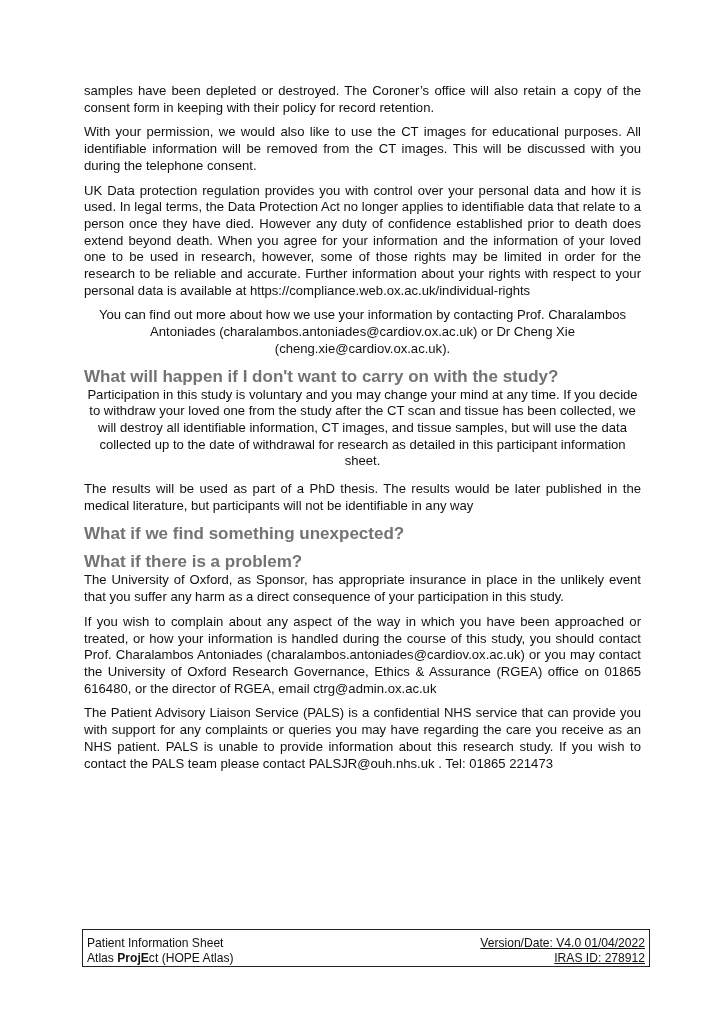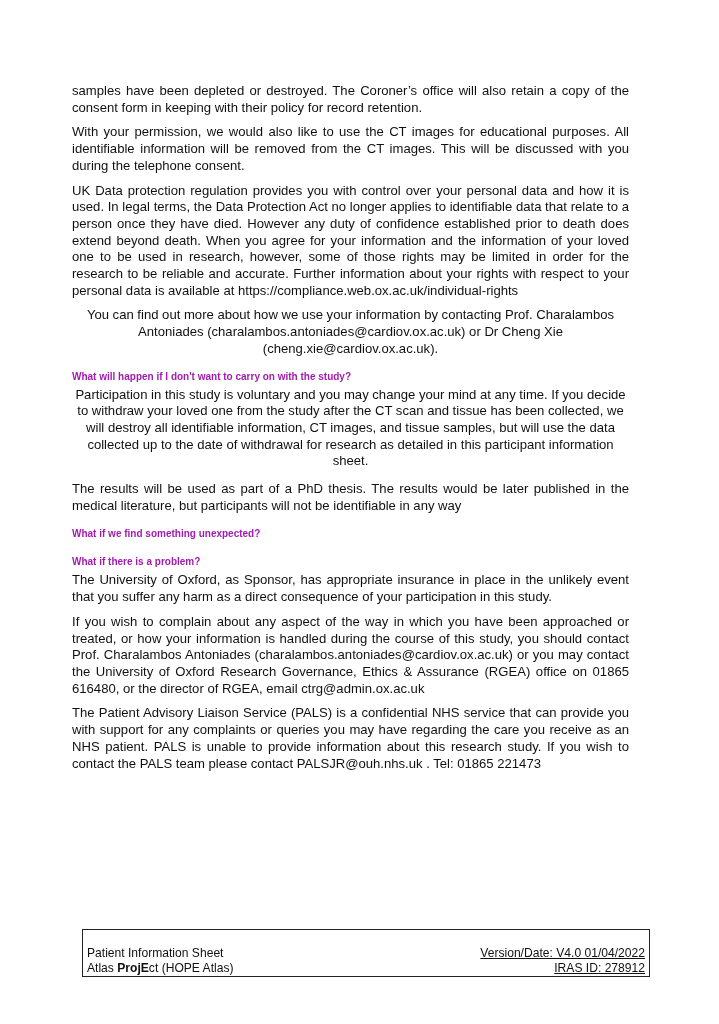--- a/index.html
+++ b/index.html
@@ -1,26 +1,26 @@
 <!DOCTYPE html>
 <html><head>
 <meta charset="utf-8">
 <style>
   html, body { margin: 0; padding: 0; background: #ffffff; }
   body { width: 719px; height: 1024px; position: relative; overflow: hidden;
          font-family: "Liberation Sans", sans-serif; color: #111111; }
-  .page { position: absolute; left: 72px; top: 83px; width: 557px; }
+  .page { position: absolute; left: 84px; top: 83px; width: 557px; }
   .para { font-size: 13.1px; line-height: 16.7px; margin: 0 0 8px 0; text-align: justify; }
   .para.noj { text-align: center; }
   .para.last { margin-bottom: 0; }
-  .heading { font-size: 10px; font-weight: bold; line-height: 17px; margin: 0 0 2px 0; color: #a21caf; }
+  .heading { font-size: 17px; font-weight: bold; line-height: 17px; margin: 0 0 2px 0; color: #737373; }
   .section { margin-bottom: 8px; }
   .spacer-sm { height: 3px; }
   .footer { position: absolute; left: 82px; top: 929px; width: 558px;
-            border: 1px solid #222; padding: 16px 4px 1px 4px;
+            border: 1px solid #222; padding: 6px 4px 1px 4px;
             font-size: 12.1px; line-height: 14.6px; }
   .frow { display: flex; justify-content: space-between; white-space: nowrap; }
   .u { text-decoration: underline; }
   b { font-weight: bold; }
 </style>
 </head>
 <body>
 
 <div class="page">
   <p class="para">samples have been depleted or destroyed. The Coroner’s office will also retain a copy of the consent form in keeping with their policy for record retention.</p>

